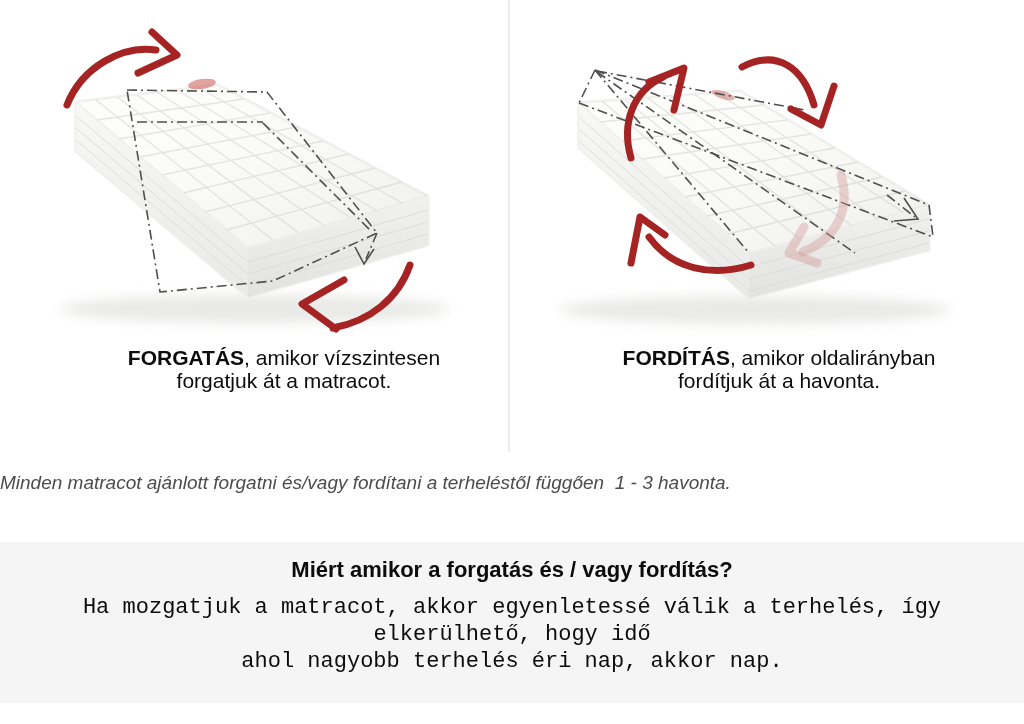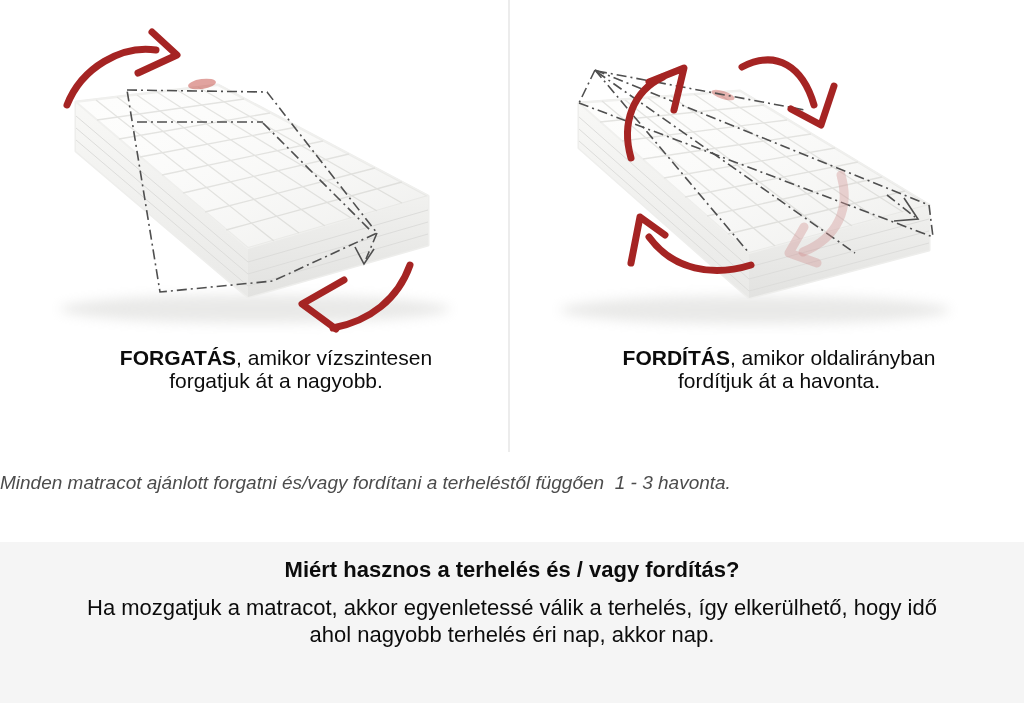--- a/index.html
+++ b/index.html
@@ -7,35 +7,35 @@
   .page{position:relative;width:1024px;height:724px;background:#fff;overflow:hidden;}
 
   .illu{position:absolute;}
   .illu.left{left:30px;top:25px;}
   .illu.right{left:545px;top:25px;}
 
   .divider{position:absolute;left:508px;top:0;width:2px;height:452px;background:var(--divider,#ececec);}
 
   .caption{position:absolute;top:346px;margin:0;text-align:center;
            font-size:21px;line-height:23px;color:var(--body_text,#0c0c0c);}
-  .caption.left{left:4px;width:544px;}
+  .caption.left{left:12px;width:544px;}
   .caption.right{left:510px;width:514px;padding-left:12px;}
   .cap-line{display:block;}
   .cap-line-1 b{font-weight:bold;}
 
   .note{position:absolute;top:471px;left:0;width:1024px;margin:0;text-align:left;
         font-style:italic;font-size:19px;line-height:24px;color:var(--note_text,#4c4c4c);
         white-space:pre-wrap;}
 
   .info-box{position:absolute;top:542px;left:0;width:1024px;height:161px;
             background:var(--info_bg,#f5f5f5);}
   .info-box h2{margin:0;padding-top:15px;text-align:center;
                font-size:22px;line-height:26px;font-weight:bold;color:var(--body_text,#0c0c0c);}
   .info-para{margin:11px 0 0 0;text-align:center;font-size:22px;line-height:27px;
-             color:var(--body_text,#0c0c0c);}
+             color:var(--body_text,#0c0c0c);font-family:Liberation Mono, monospace;}
   .para-line{display:block;}
 
   
   .quilt{stroke:#e3e3e0;stroke-width:1.3;}
   .sideline{stroke:#dcdcda;stroke-width:1;}
   .ghost{stroke:var(--dash_outline,#4f4f4f);stroke-width:1.6;fill:none;
          stroke-dasharray:10 4 2 4;}
   .ghost-head{stroke:var(--dash_outline,#4f4f4f);stroke-width:1.6;fill:none;}
   .arrow{stroke:var(--accent_red,#a52423);stroke-width:7;fill:none;
          stroke-linecap:round;stroke-linejoin:round;}
@@ -196,31 +196,31 @@
       <polyline class="arrow" points="104,57 139,43 129,85"></polyline>
     </g>
     <g>
       <path class="arrow" d="M104,212 C128,245 168,252 206,240"></path>
       <polyline class="arrow" points="86,238 95,192 120,210"></polyline>
     </g>
   </svg>
 
   <p class="caption left">
       <span class="cap-line cap-line-1"><b>FORGATÁS</b><span>, amikor vízszintesen</span></span>
-      <span class="cap-line">forgatjuk át a nagyobb.</span>
+      <span class="cap-line">forgatjuk át a matracot.</span>
     </p>
 
   <p class="caption right">
       <span class="cap-line cap-line-1"><b>FORDÍTÁS</b><span>, amikor oldalirányban</span></span>
       <span class="cap-line">fordítjuk át a havonta.</span>
     </p>
 
   <p class="note">Minden matracot ajánlott forgatni és/vagy fordítani a terheléstől függően  1 - 3 havonta.</p>
 
   <section class="info-box">
-    <h2>Miért hasznos a terhelés és / vagy fordítás?</h2>
+    <h2>Miért amikor a forgatás és / vagy fordítás?</h2>
     <p class="info-para">
         <span class="para-line">Ha mozgatjuk a matracot, akkor egyenletessé válik a terhelés, így elkerülhető, hogy idő</span>
         <span class="para-line">ahol nagyobb terhelés éri nap, akkor nap.</span>
       </p>
   </section>
 
 </div>
 
 </body></html>

